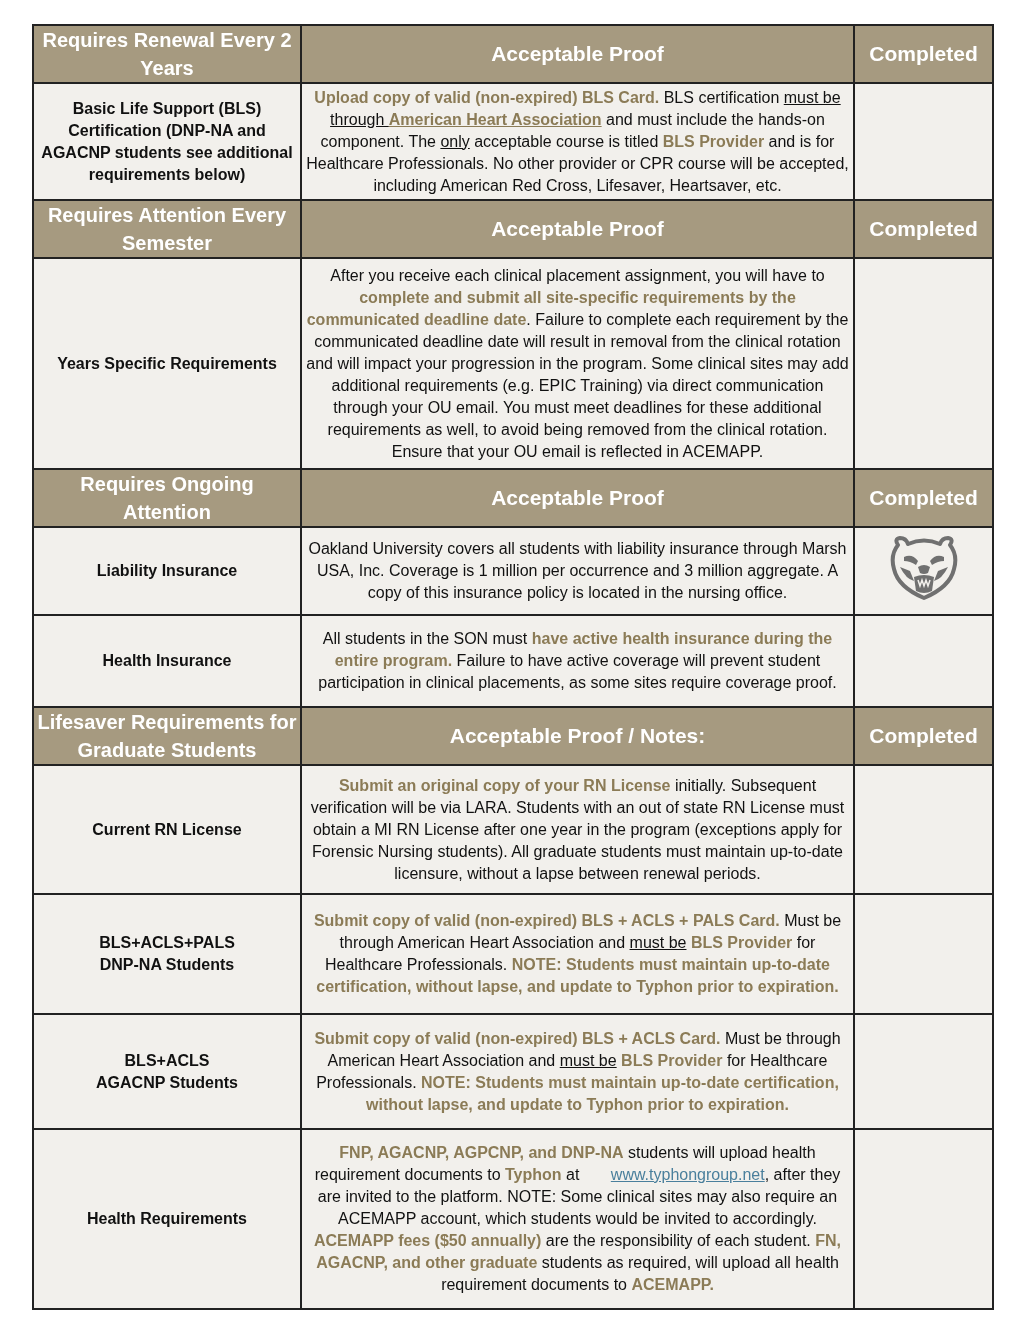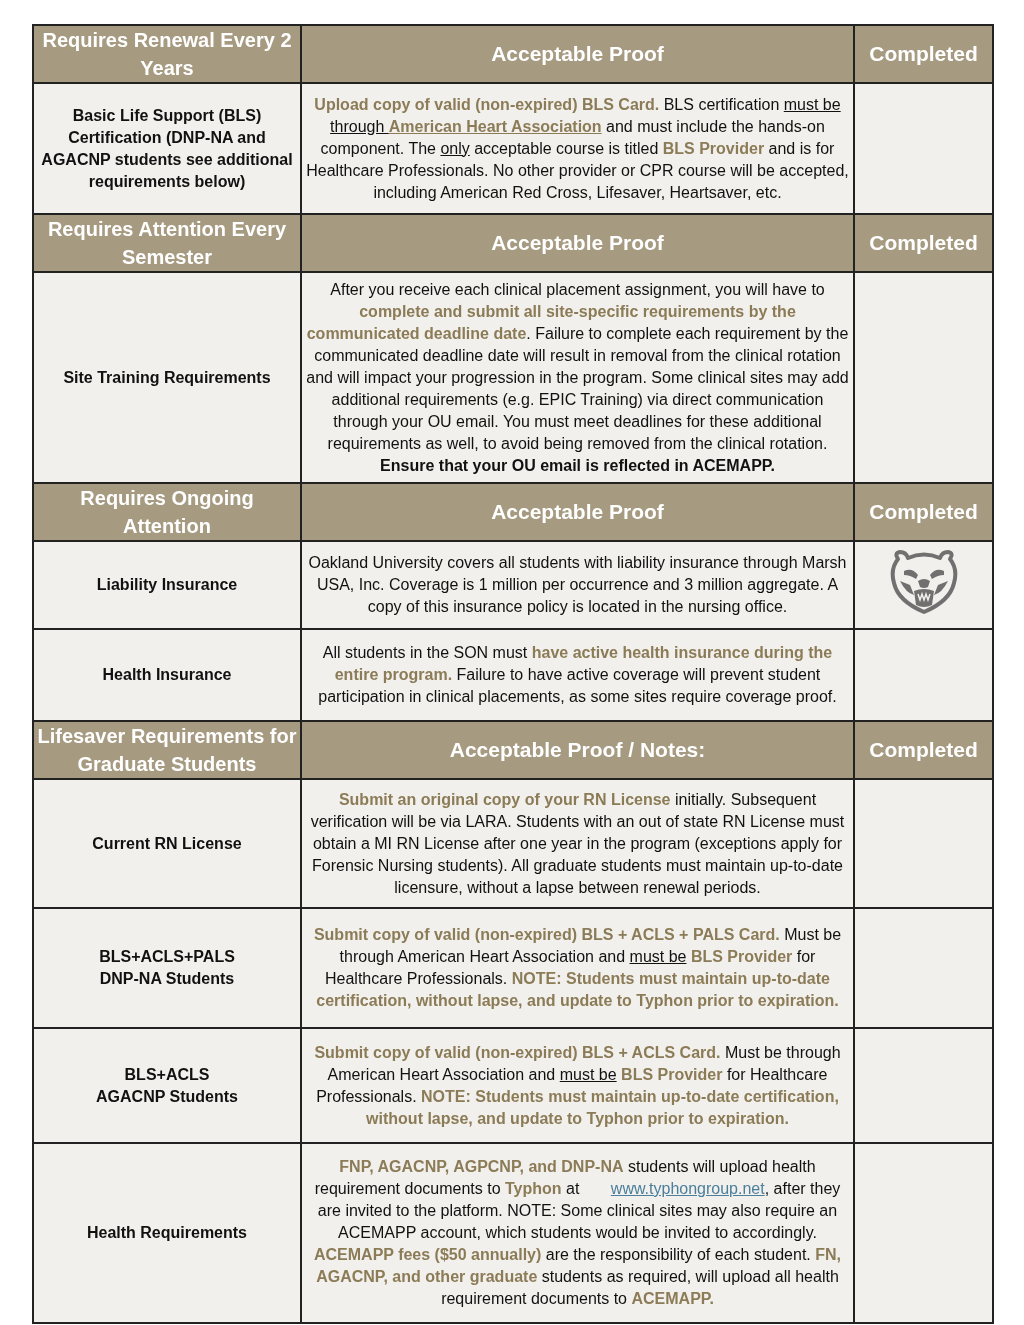--- a/index.html
+++ b/index.html
@@ -26,53 +26,53 @@
     background: #a69a80;
     color: #ffffff;
     font-weight: bold;
     font-size: 20px;
     line-height: 28px;
   }
   tr.head td.proof-h, tr.head td.done-h { font-size: 21px; text-align: center; }
   .gold { color: #8b7b56; font-weight: bold; }
   .lbl { color: #8b7b56; font-weight: bold; font-size: 16px; line-height: 22px; }
   .u { text-decoration: underline; }
-  .b { font-weight: bold; }
+  .b { font-weight: normal; }
   .link { color: #4a7f9c; text-decoration: underline; margin-left: 27px; }
   .bear { display: inline-block; width: 72px; height: 66px; }
 </style>
 </head>
 <body>
 
 <table class="req">
   <colgroup>
       <col class="c1">
       <col class="c2">
       <col class="c3">
     </colgroup>
   <tbody>
 
     <tr class="head" style="height:57px">
       <td>Requires Renewal Every 2 Years</td>
       <td class="proof-h">Acceptable Proof</td>
       <td class="done-h">Completed</td>
     </tr>
-    <tr style="height:131px">
+    <tr style="height:117px">
       <td class="lbl">Basic Life Support (BLS) Certification (DNP-NA and AGACNP students see additional requirements below)</td>
       <td><span class="gold">Upload copy of valid (non-expired) BLS Card.</span><span> BLS certification </span><span class="u">must be through </span><span class="gold u">American Heart Association</span><span> and must include the hands-on component. The </span><span class="u">only</span><span> acceptable course is titled </span><span class="gold">BLS Provider</span><span> and is for Healthcare Professionals. No other provider or CPR course will be accepted, including American Red Cross, Lifesaver, Heartsaver, etc.</span></td>
       <td></td>
     </tr>
 
     <tr class="head" style="height:57px">
       <td>Requires Attention Every Semester</td>
       <td class="proof-h">Acceptable Proof</td>
       <td class="done-h">Completed</td>
     </tr>
     <tr style="height:211px">
-      <td class="lbl">Site Training Requirements</td>
+      <td class="lbl">Years Specific Requirements</td>
       <td><span>After you receive each clinical placement assignment, you will have to </span><span class="gold">complete and submit all site-specific requirements by the communicated deadline date</span><span>. Failure to complete each requirement by the communicated deadline date will result in removal from the clinical rotation and will impact your progression in the program. Some clinical sites may add additional requirements (e.g. EPIC Training) via direct communication through your OU email. You must meet deadlines for these additional requirements as well, to avoid being removed from the clinical rotation. </span><span class="b">Ensure that your OU email is reflected in ACEMAPP.</span></td>
       <td></td>
     </tr>
 
     <tr class="head" style="height:57px">
       <td>Requires Ongoing Attention</td>
       <td class="proof-h">Acceptable Proof</td>
       <td class="done-h">Completed</td>
     </tr>
     <tr style="height:88px">

